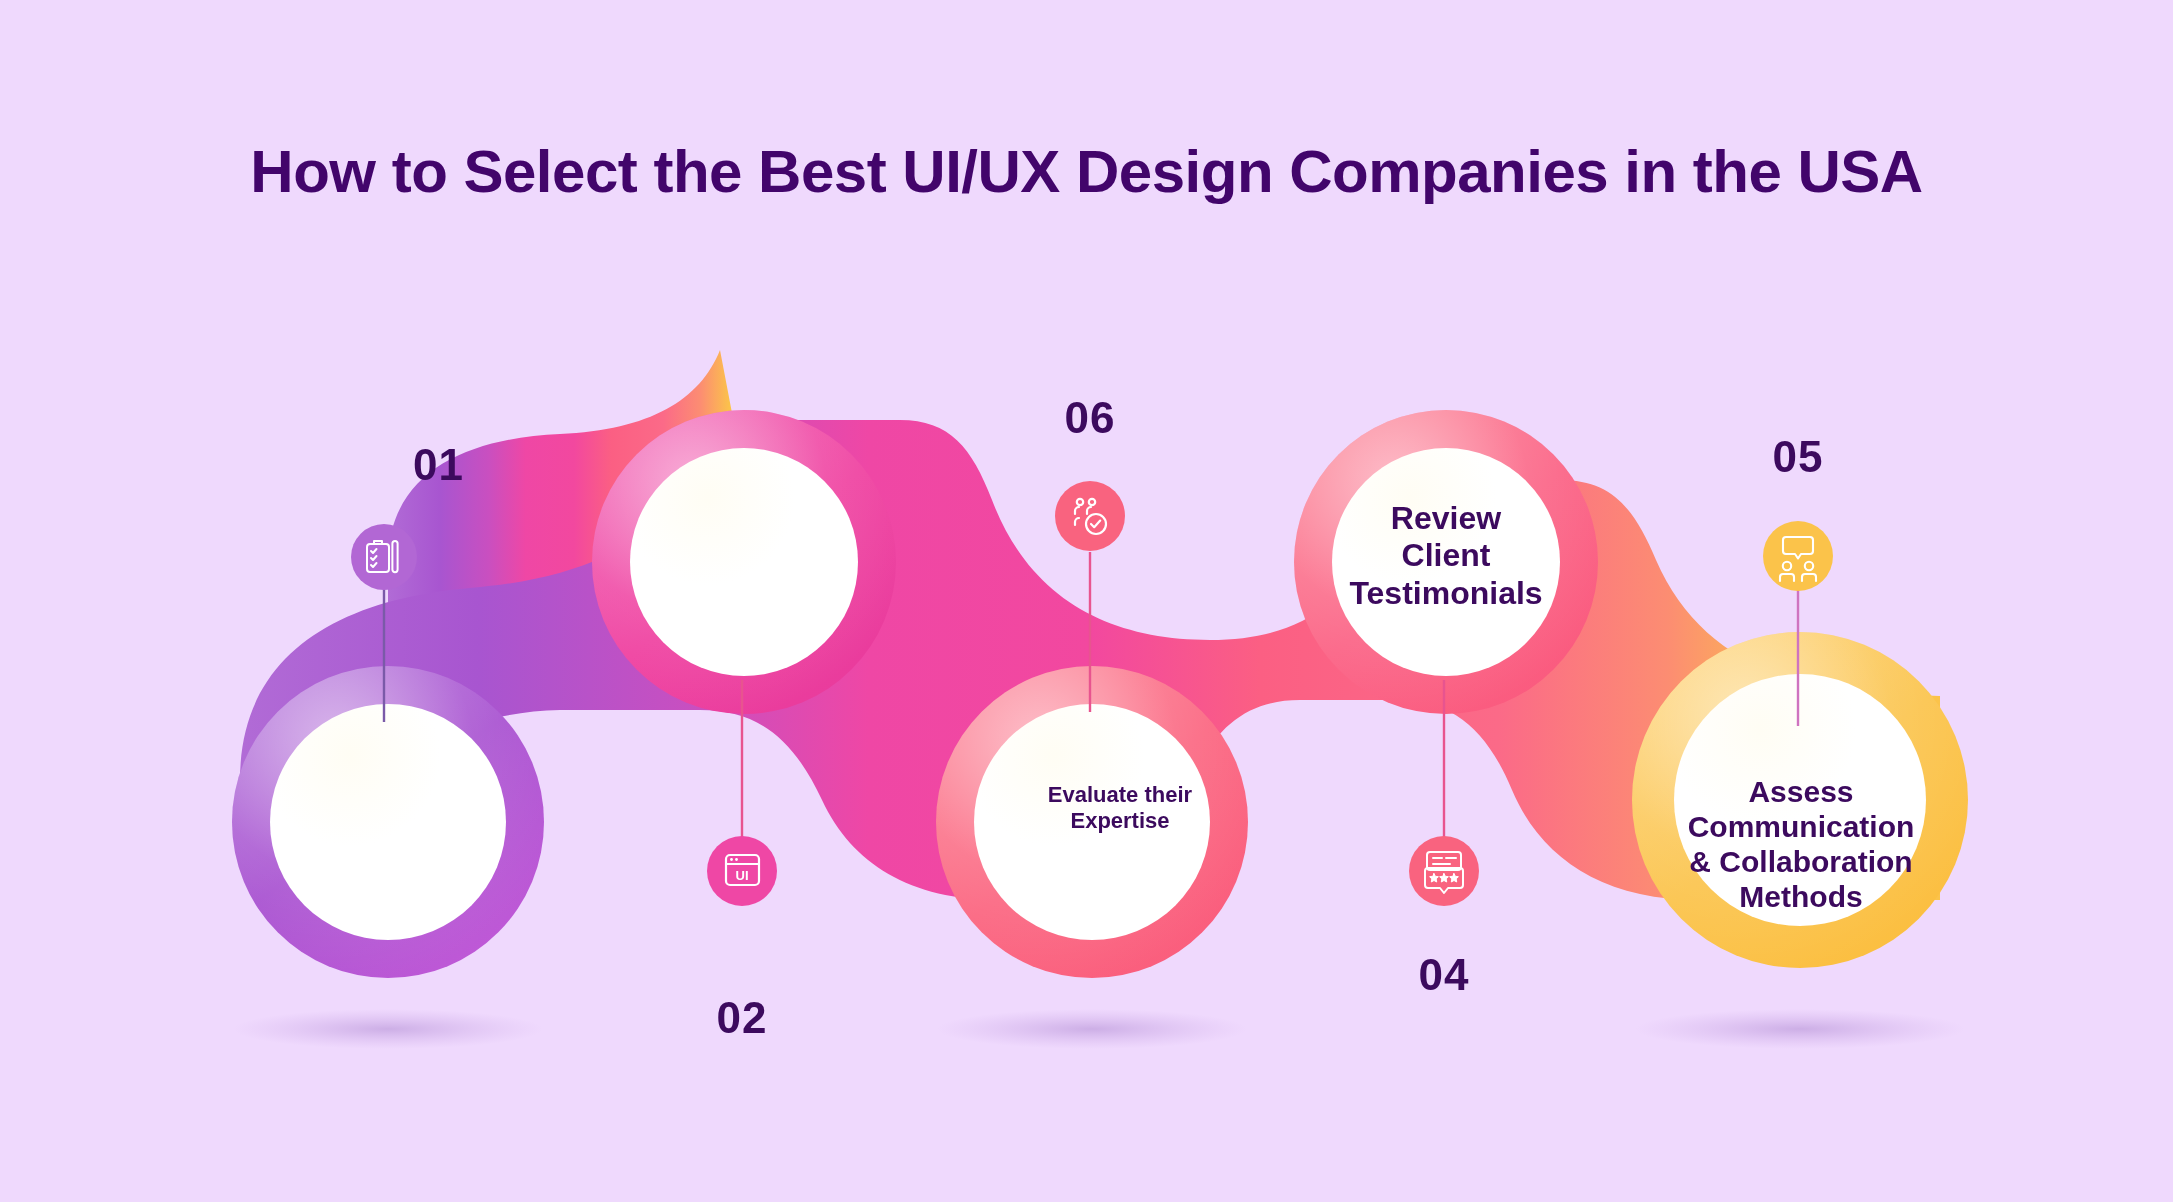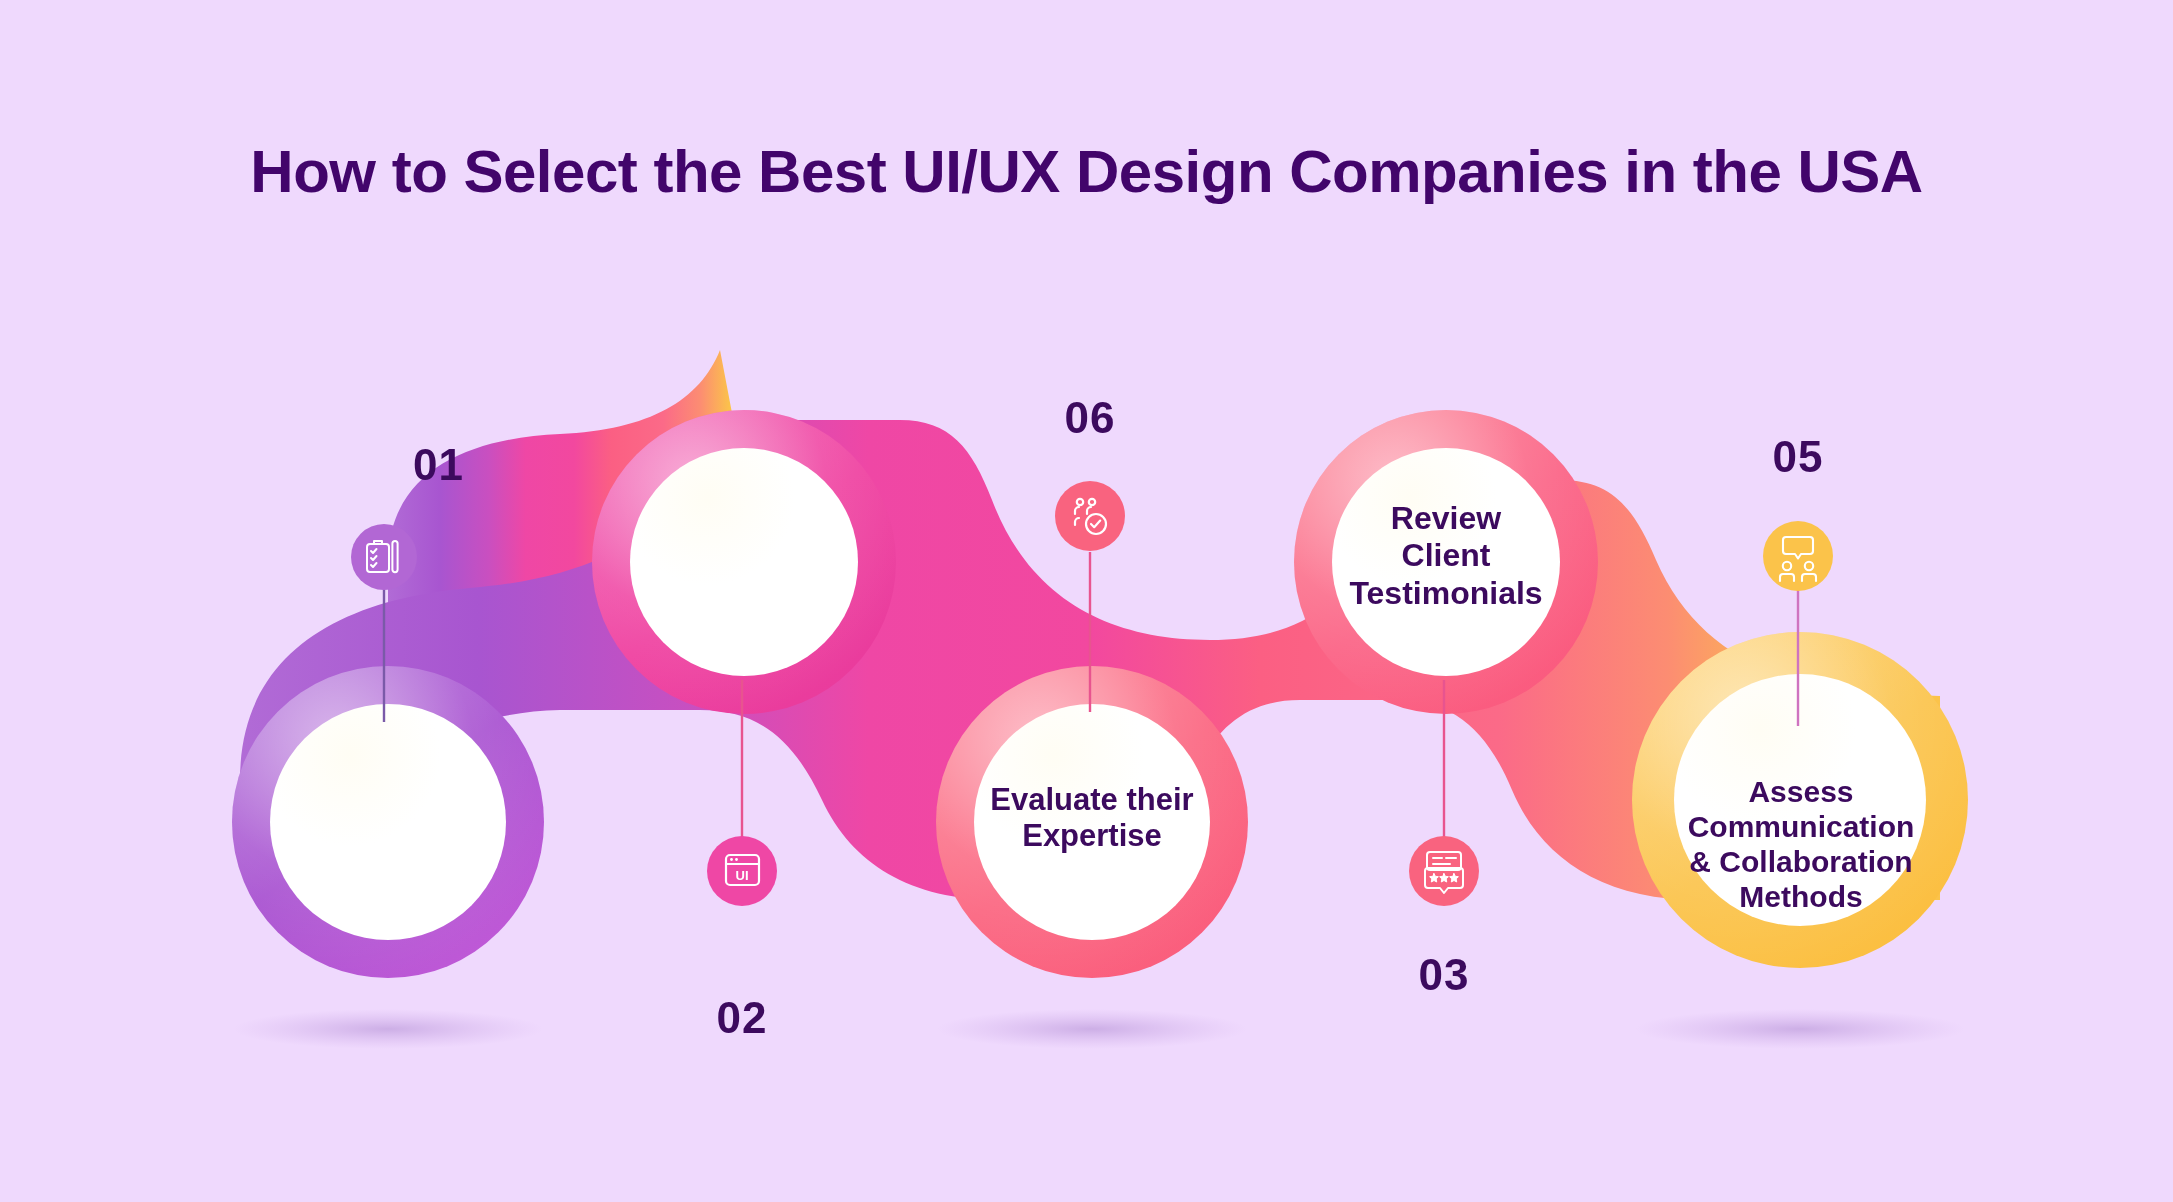--- a/index.html
+++ b/index.html
@@ -256,29 +256,29 @@
       <g fill="none" stroke="#ffffff" stroke-width="2.1" stroke-linecap="round" stroke-linejoin="round">
         <path d="M1786,537 h24 a3,3 0 0 1 3,3 v11 a3,3 0 0 1 -3,3 h-9 l-3,4.5 l-3,-4.5 h-9 a3,3 0 0 1 -3,-3 v-11 a3,3 0 0 1 3,-3 z"></path>
         <circle cx="1787" cy="566" r="4.2"></circle>
         <circle cx="1809" cy="566" r="4.2"></circle>
         <path d="M1780,581 v-4 a3,3 0 0 1 3,-3 h8 a3,3 0 0 1 3,3 v4"></path>
         <path d="M1802,581 v-4 a3,3 0 0 1 3,-3 h8 a3,3 0 0 1 3,3 v4"></path>
       </g>
     </g>
   </svg>
 
-  <div class="node-label" style="left:937px;top:782px;width:310px;font-size:31px;">Evaluate their
+  <div class="node-label" style="left:937px;top:782px;width:310px;font-size:22px;padding-left:28px;">Evaluate their
 Expertise</div>
   <div class="node-label" style="left:1296px;top:500px;width:300px;font-size:32px;">Review
 Client
 Testimonials</div>
   <div class="node-label" style="left:1640px;top:738px;width:322px;font-size:30px;margin-top:36px;">Assess
 Communication
 &amp; Collaboration
 Methods</div>
 
   <div class="num" style="left:304px;top:440px;width:160px;text-align:right;">01</div>
   <div class="num" style="left:662px;top:950px;width:160px;margin-top:43px;">02</div>
   <div class="num" style="left:1010px;top:393px;width:160px;">06</div>
-  <div class="num" style="left:1364px;top:950px;width:160px;">03</div>
+  <div class="num" style="left:1364px;top:950px;width:160px;">04</div>
   <div class="num" style="left:1718px;top:432px;width:160px;">05</div>
 
 </div>
 
 </body></html>

